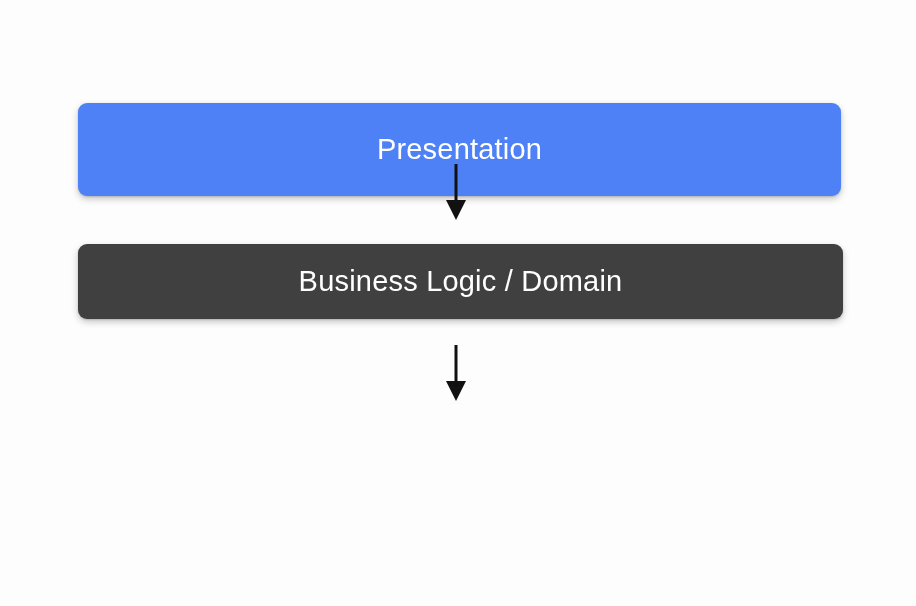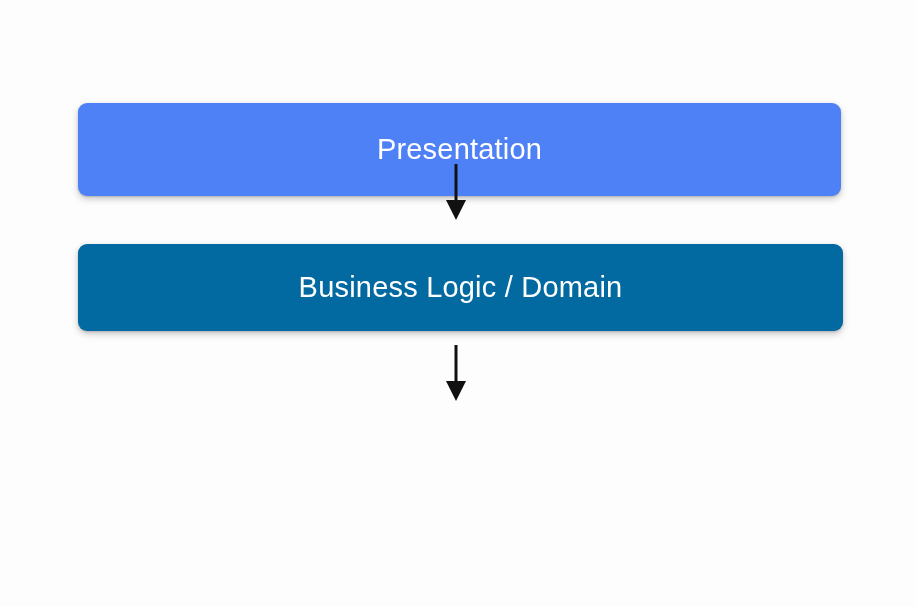--- a/index.html
+++ b/index.html
@@ -50,22 +50,22 @@
     width: 763px;
     height: 93px;
     background: #4d81f5;
     margin-top: 46px;
   }
 
   #layer-box-business-logic {
     left: 78px;
     top: 244px;
     width: 765px;
-    height: 87px;
-    background: #0369a1;
+    height: 75px;
+    background: #404040;
   }
 
   #layer-box-data-access {
     left: 73px;
     top: 425px;
     width: 765px;
     height: 91px;
     background: #3f9a9e;
   }
 

